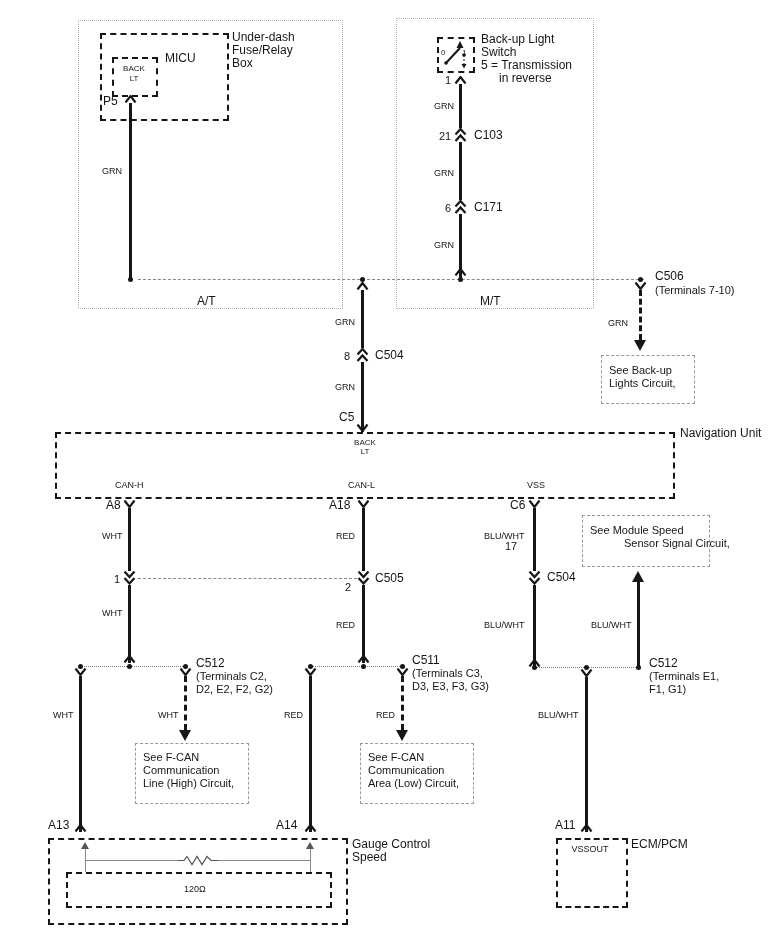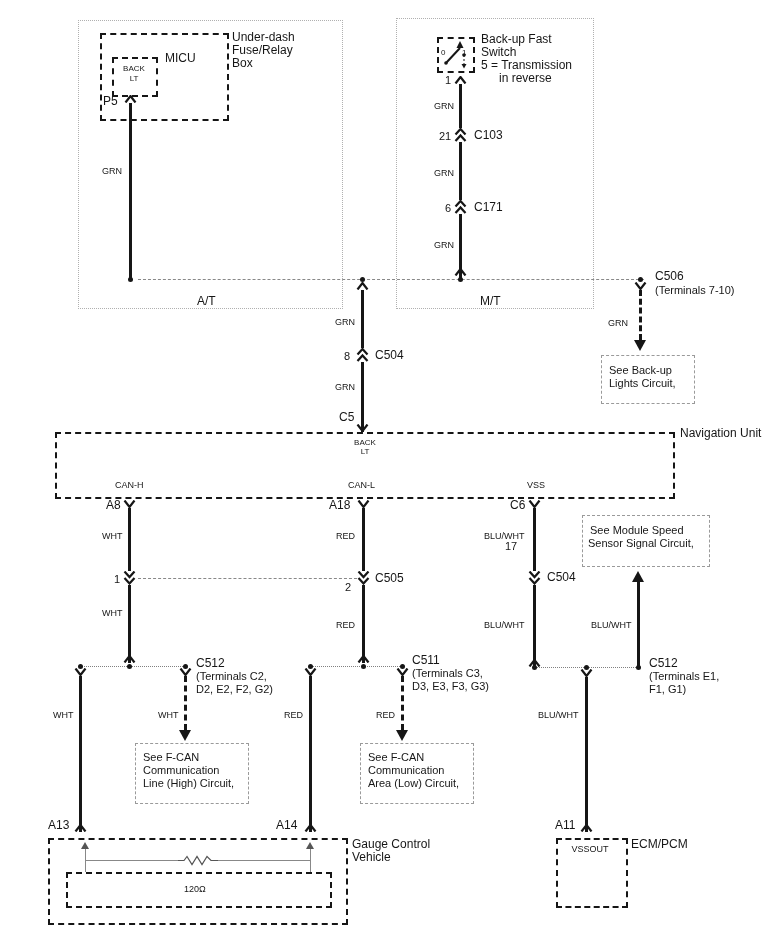--- a/index.html
+++ b/index.html
@@ -61,21 +61,21 @@
     <svg width="32" height="30">
       <circle cx="7" cy="24" r="1.8" fill="#161616"></circle>
       <line x1="7" y1="24" x2="21" y2="9" stroke="#161616" stroke-width="2"></line>
       <polygon points="17.5,9 24.5,9 21,2" fill="#161616"></polygon>
       <circle cx="25" cy="16" r="1.8" fill="#161616"></circle>
       <line x1="25" y1="16" x2="25" y2="26" stroke="#161616" stroke-width="1" stroke-dasharray="2,2"></line>
       <polygon points="22.5,25 27.5,25 25,29.5" fill="#161616"></polygon>
     </svg></span>
   <div class="lbl xs" style="left:441px;top:48px">0</div>
   <div class="lbl xs" style="left:462px;top:48px">1</div>
-  <div class="lbl lg" style="left:481px;top:33px">Back-up Fast</div>
+  <div class="lbl lg" style="left:481px;top:33px">Back-up Light</div>
   <div class="lbl lg" style="left:481px;top:46px">Switch</div>
   <div class="lbl lg" style="left:481px;top:59px">5 = Transmission</div>
   <div class="lbl lg" style="left:499px;top:72px">in reverse</div>
   <div class="lbl" style="left:445px;top:74px">1</div>
   <span class="icon" style="left:454px;top:76px"><svg width="13" height="8">
         <path d="M1.5,7.5 L6.5,1 L11.5,7.5" fill="none" stroke="#161616" stroke-width="2.2"></path>
       </svg></span>
 
   <div class="wire" style="left:459px;top:84px;height:194px"></div>
   <div class="lbl sm" style="left:434px;top:101px">GRN</div>
@@ -192,21 +192,21 @@
       </svg></span>
   <div class="lbl" style="left:505px;top:540px">17</div>
   <div class="lbl lg" style="left:547px;top:571px">C504</div>
   <div class="lbl sm" style="left:484px;top:620px">BLU/WHT</div>
   <span class="icon" style="left:528px;top:659px"><svg width="13" height="8">
         <path d="M1.5,7.5 L6.5,1 L11.5,7.5" fill="none" stroke="#161616" stroke-width="2.2"></path>
       </svg></span>
 
   <div class="gbox" style="left:582px;top:515px;width:126px;height:50px"></div>
   <div class="lbl" style="left:590px;top:524px;z-index:5">See Module Speed</div>
-  <div class="lbl" style="left:588px;top:537px;z-index:5">Sensor Signal Circuit,</div>
+  <div class="lbl" style="left:624px;top:537px;z-index:5">Sensor Signal Circuit,</div>
   <div class="arr-up" style="left:632px;top:571px"></div>
   <div class="wire" style="left:637px;top:582px;height:85px"></div>
   <div class="lbl sm" style="left:591px;top:620px">BLU/WHT</div>
 
   <div class="dot-h" style="left:81px;top:666px;width:106px"></div>
   <div class="dot" style="left:78px;top:664px"></div>
   <div class="dot" style="left:127px;top:664px"></div>
   <div class="dot" style="left:183px;top:664px"></div>
   <div class="lbl lg" style="left:196px;top:657px">C512</div>
   <div class="lbl" style="left:196px;top:670px">(Terminals C2,</div>
@@ -266,21 +266,21 @@
   <span class="icon" style="left:74px;top:824px"><svg width="13" height="8">
         <path d="M1.5,7.5 L6.5,1 L11.5,7.5" fill="none" stroke="#161616" stroke-width="2.2"></path>
       </svg></span>
   <div class="lbl lg" style="left:48px;top:819px">A13</div>
   <span class="icon" style="left:304px;top:824px"><svg width="13" height="8">
         <path d="M1.5,7.5 L6.5,1 L11.5,7.5" fill="none" stroke="#161616" stroke-width="2.2"></path>
       </svg></span>
   <div class="lbl lg" style="left:276px;top:819px">A14</div>
   <div class="dbox" style="left:48px;top:838px;width:296px;height:83px"></div>
   <div class="lbl lg" style="left:352px;top:838px">Gauge Control</div>
-  <div class="lbl lg" style="left:352px;top:851px">Vehicle</div>
+  <div class="lbl lg" style="left:352px;top:851px">Speed</div>
   <div class="arr-up-sm" style="left:81px;top:842px"></div>
   <div class="thin-v" style="left:85px;top:848px;height:24px"></div>
   <div class="arr-up-sm" style="left:306px;top:842px"></div>
   <div class="thin-v" style="left:310px;top:848px;height:24px"></div>
   <div class="thin-h" style="left:86px;top:860px;width:225px"></div>
   <div class="lbl sm" style="left:184px;top:884px">120Ω</div>
   <span class="icon" style="left:178px;top:855px;background:#fff"><svg width="40" height="11">
         <polyline points="0,5.5 6,5.5 9,1.5 14,9.5 19,1.5 24,9.5 29,1.5 33,5.5 40,5.5" fill="none" stroke="#555" stroke-width="1.2"></polyline>
       </svg></span>
   <div class="dbox" style="left:66px;top:872px;width:262px;height:32px"></div>

